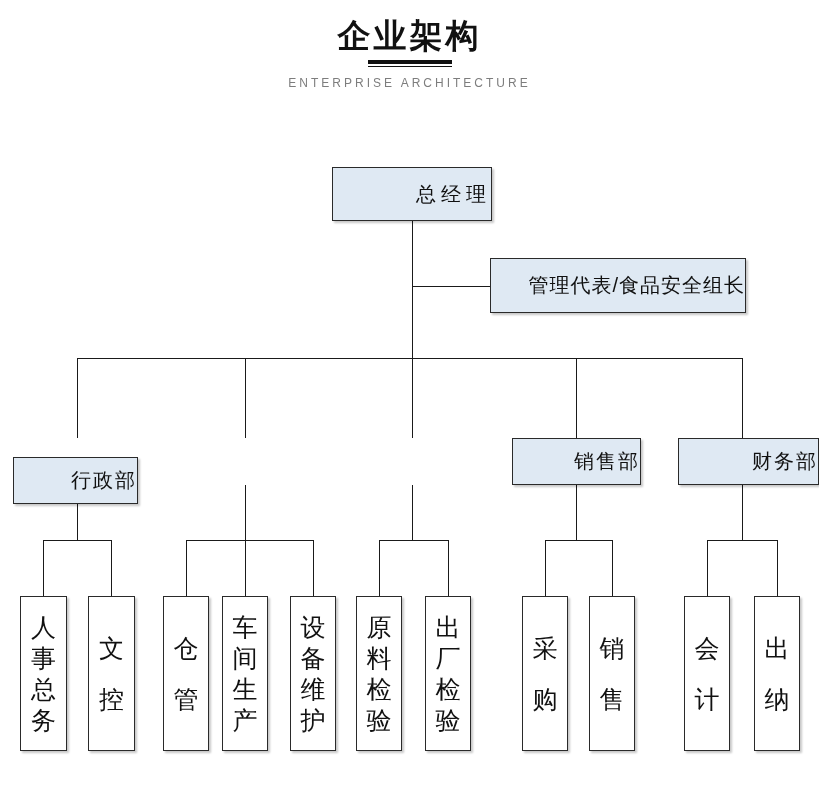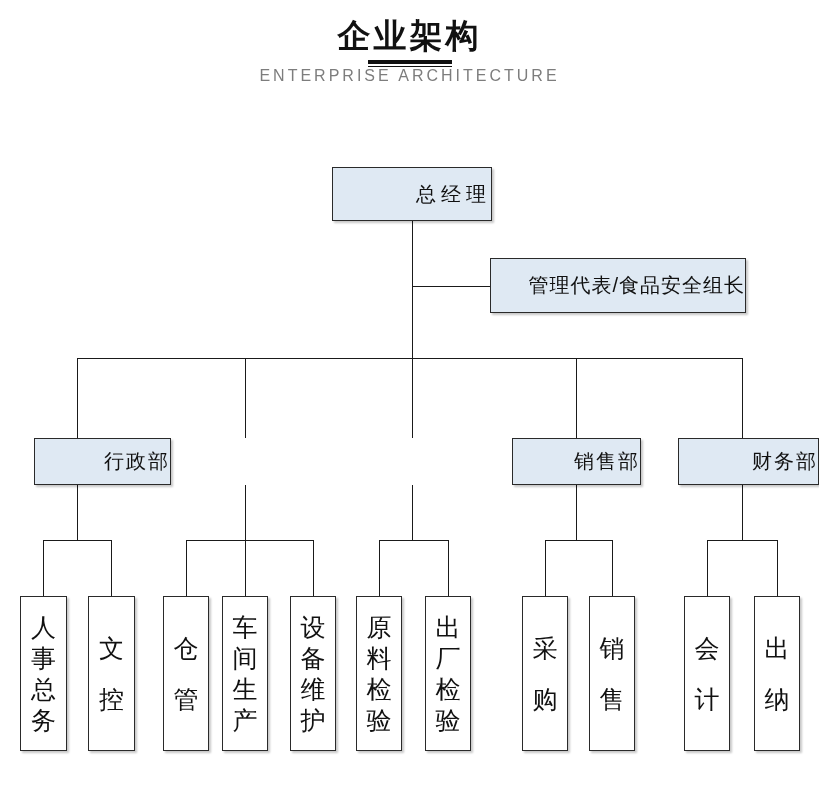--- a/index.html
+++ b/index.html
@@ -10,21 +10,21 @@
     --subtitle:#7d7d7d;
   }
   html,body{margin:0;padding:0;background:#ffffff;}
   body{font-family:"Liberation Sans","DejaVu Sans",sans-serif;}
   #canvas{position:relative;width:819px;height:802px;background:#ffffff;overflow:hidden;}
 
   
   .header{position:absolute;left:0;top:18px;width:100%;text-align:center;}
   .title{font-size:33px;font-weight:bold;color:var(--title);letter-spacing:3px;line-height:1.1;}
   .underline{width:84px;margin:6px auto 0;border-top:4px solid var(--title);border-bottom:1px solid var(--title);height:2px;}
-  .subtitle{font-size:16px;color:var(--subtitle);letter-spacing:3px;}
+  .subtitle{margin-top:9px;font-size:12px;color:var(--subtitle);letter-spacing:3px;}
 
   
   .lv{position:absolute;width:1px;background:var(--line);}
   .lh{position:absolute;height:1px;background:var(--line);}
 
   
   .node{position:absolute;box-sizing:border-box;border:1px solid var(--node-border);
         display:flex;align-items:center;justify-content:flex-end;
         font-size:20px;color:#111;background:var(--node-fill);
         box-shadow:2px 2px 2px rgba(0,0,0,0.22);}
@@ -83,21 +83,21 @@
   <div class="lv" style="left:777px;top:540px;height:57px;"></div>
 
   <div class="node root-node" style="left:332px;top:167px;width:160px;height:54px;">
     <span>总经理</span>
   </div>
 
   <div class="node staff-node" style="left:490px;top:258px;width:256px;height:55px;">
     <span>管理代表/食品安全组长</span>
   </div>
 
-  <div class="node dept-node" style="left:13px;top:438px;width:137px;height:47px;margin-left:21px;">
+  <div class="node dept-node" style="left:13px;top:457px;width:125px;height:47px;">
     <span>行政部</span>
   </div>
   <div class="node dept-node" style="left:512px;top:438px;width:129px;height:47px;">
     <span>销售部</span>
   </div>
   <div class="node dept-node" style="left:678px;top:438px;width:141px;height:47px;">
     <span>财务部</span>
   </div>
 
   <div class="node child-node g4" style="left:20px;top:596px;width:47px;height:155px;">

